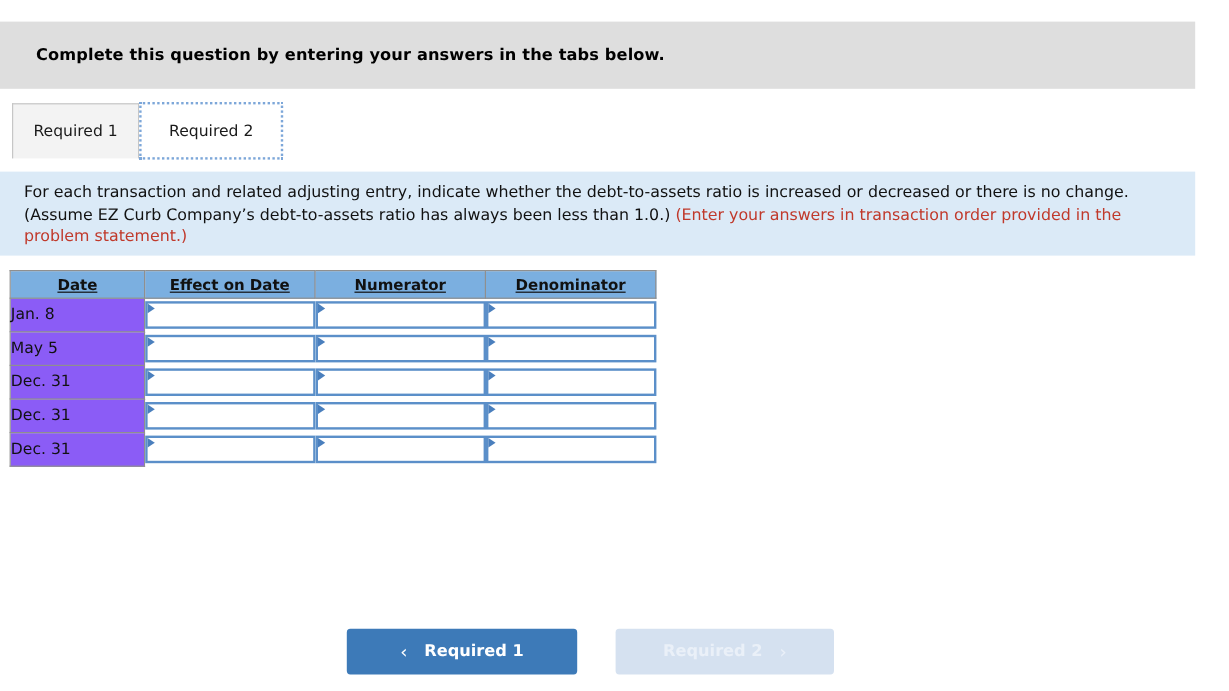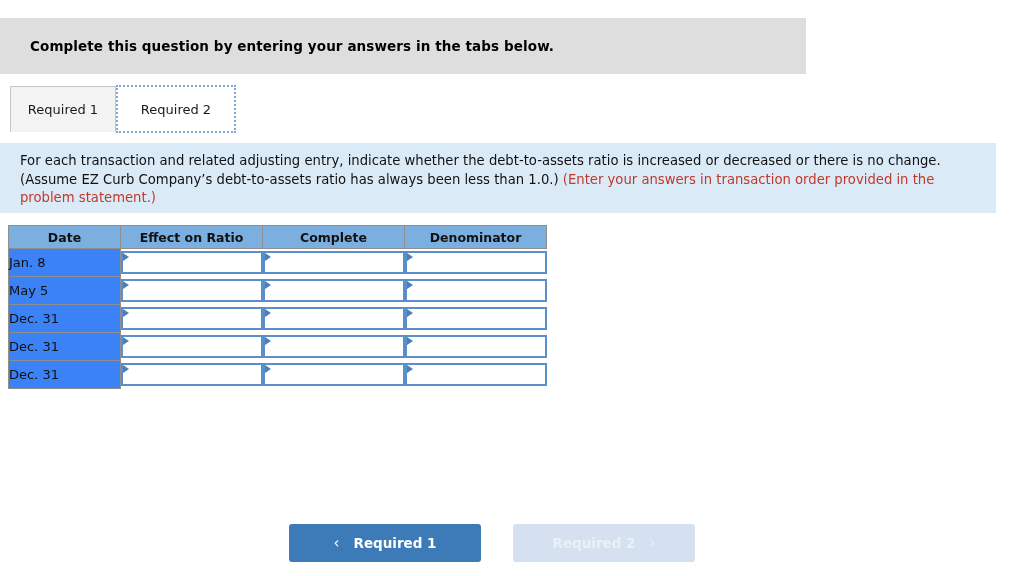--- a/index.html
+++ b/index.html
@@ -15,21 +15,21 @@
     color: #000000;
     overflow: hidden;
     position: relative;
   }
 
   
   .banner {
     position: absolute;
     left: 0;
     top: 18px;
-    width: 806px;
+    width: 996px;
     height: 56px;
     background: #dedede;
     display: flex;
     align-items: center;
   }
   .banner-text {
     margin-left: 30px;
     font-size: 13.5px;
     font-weight: bold;
     letter-spacing: 0.1px;
@@ -105,34 +105,35 @@
   }
   table.grid th {
     background: #7bafe0;
     border: 1px solid #8f8f8f;
     height: 22px;
     font-size: 12.5px;
     font-weight: bold;
     color: #111;
     text-align: center;
     padding: 0;
+    text-decoration: underline;
   }
   table.grid td {
     height: 27px;
     padding: 0;
     vertical-align: middle;
   }
   td.date-cell {
     border-bottom: 1px solid #8f8f8f;
     border-left: 1px solid #8f8f8f;
     border-right: 1px solid #8f8f8f;
     font-size: 13px;
     color: #111;
     padding-left: 6px;
-    background: #3b82f6;
+    background: #8b5cf6;
   }
   td.input-cell {
     position: relative;
     background: #fff;
     padding: 2px 3px 2px 2px;
   }
   .cellbox {
     position: relative;
     box-sizing: border-box;
     width: 100%;
@@ -224,22 +225,22 @@
   <table class="grid">
     <colgroup>
       <col class="col-date">
         <col class="col-eff">
         <col class="col-num">
         <col class="col-den">
     </colgroup>
     <thead>
       <tr>
         <th>Date</th>
-        <th>Effect on Ratio</th>
-        <th>Complete</th>
+        <th>Effect on Date</th>
+        <th>Numerator</th>
         <th>Denominator</th>
       </tr>
     </thead>
     <tbody>
       <tr>
         <td class="date-cell">Jan. 8</td>
         <td class="input-cell">
             <div class="cellbox"></div>
           </td>
         <td class="input-cell">

